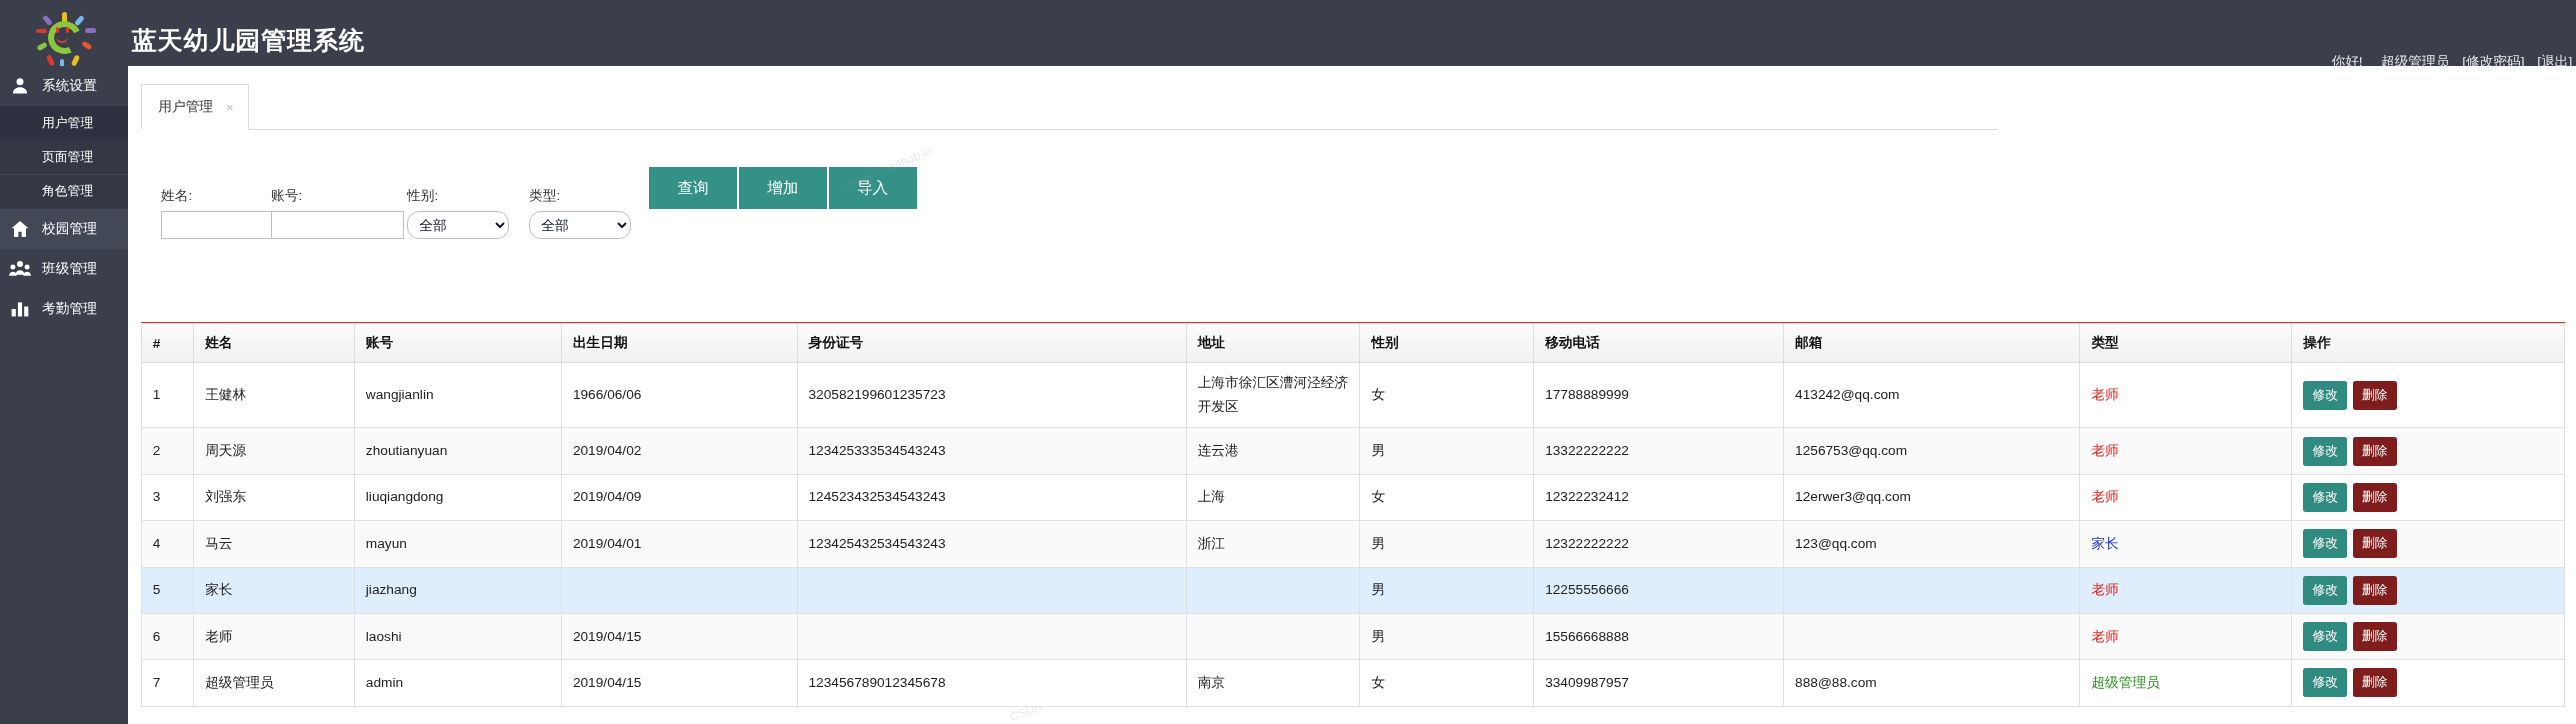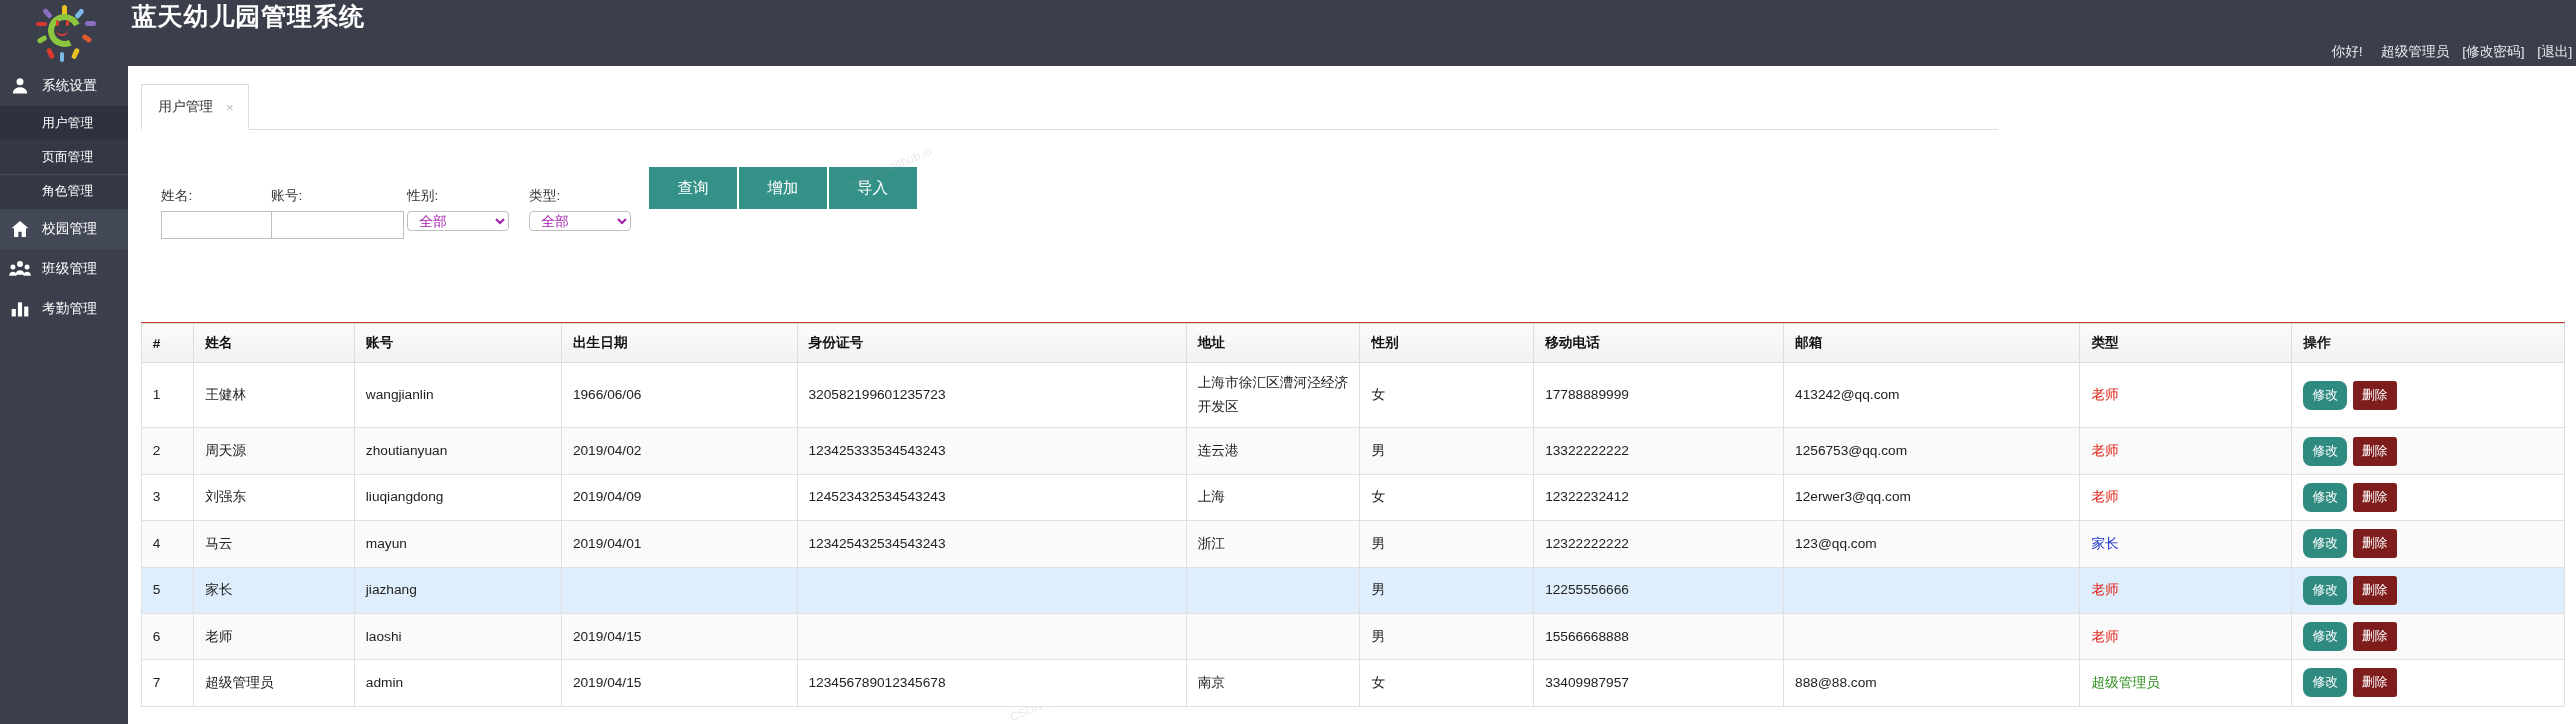--- a/index.html
+++ b/index.html
@@ -9,21 +9,21 @@
     font-family: "Liberation Sans", "DejaVu Sans", sans-serif;
     background: #ffffff;
     overflow: hidden;
     position: relative;
   }
 
   
   .topbar {
     position: absolute; top:0; left:0; width:2576px; height:80px;
     background:#3b3f4c; color:#fff;
-    display:flex; align-items:flex-start;
+    display:flex; align-items:center;
   }
   .logo-wrap {
     width:128px; height:66px; display:flex; align-items:center; justify-content:center;
     flex: 0 0 128px;
   }
   .logo { width:57px; height:57px; position:relative; }
   .logo .ray { position:absolute; border-radius:2.7px; }
   .logo .ring {
     position:absolute; left:12px; top:9.1px; width:33px; height:33px;
     border:6.4px solid #8cc63e; border-radius:50%;
@@ -90,23 +90,23 @@
     position:absolute; top:73px; left:0; width:2448px; height:64px;
   }
   .field { position:absolute; }
   .field-label { font-size:13.7px; color:#333; margin-bottom:6.4px; display:block;margin-top:48px; }
   .field input[type=text] {
     width:133px; height:27.4px; border:0.9px solid #bfbfbf; background:#fff;
     font-size:12.8px; padding:0 5.5px; font-family:"Liberation Sans", sans-serif;
     border-radius:0;
   }
   .field select {
-    height:20px; border:0.9px solid #bfbfbf; background:#fff; font-size:13.7px;
+    height:28px; border:0.9px solid #bfbfbf; background:#fff; font-size:13.7px;
     padding:0 3.7px 0 7.3px; font-family:"Liberation Sans", sans-serif;
-    color:#a21caf; border-radius:4px;
+    color:#0f172a; border-radius:12px;
   }
   .btn-row { position:absolute; left:1178px; top:174px; display:flex; gap:1.8px; }
   .btn {
     height:42px; min-width:88px; padding:0 6px;
     background:#339187; color:#ffffff; border:none; font-size:15.6px;
     font-family:"Liberation Sans", sans-serif; cursor:pointer;
     display:flex; align-items:center; justify-content:center;
   }
 
   
@@ -137,21 +137,21 @@
   tbody tr.hover td { background:#dfeefc; }
   .type-teacher { color:#e2231a; }
   .type-parent  { color:#1a2fd0; }
   .type-admin   { color:#2f8f1f; }
   .op-btns { display:flex; gap:5.5px; }
   .op-btn {
     width:44px; height:29px; border:none; color:#fff; font-size:12.8px;
     font-family:"Liberation Sans", sans-serif; cursor:pointer;
     display:flex; align-items:center; justify-content:center; border-radius:2.7px;
   }
-  .op-edit { background:#2f8a80;border-radius:8px; }
+  .op-edit { background:#2f8a80; }
   .op-del  { background:#7f1d1d; }
 </style>
 </head>
 <body>
 
 <div class="topbar">
   <div class="logo-wrap">
     <div class="logo">
       <span class="ray" style="left:26.5px;top:0px;width:4.6px;height:12px;background:#e8c020;"></span>
       <span class="ray" style="left:41px;top:3.7px;width:4.6px;height:11px;background:#7ab8e8;transform:rotate(40deg);"></span>

